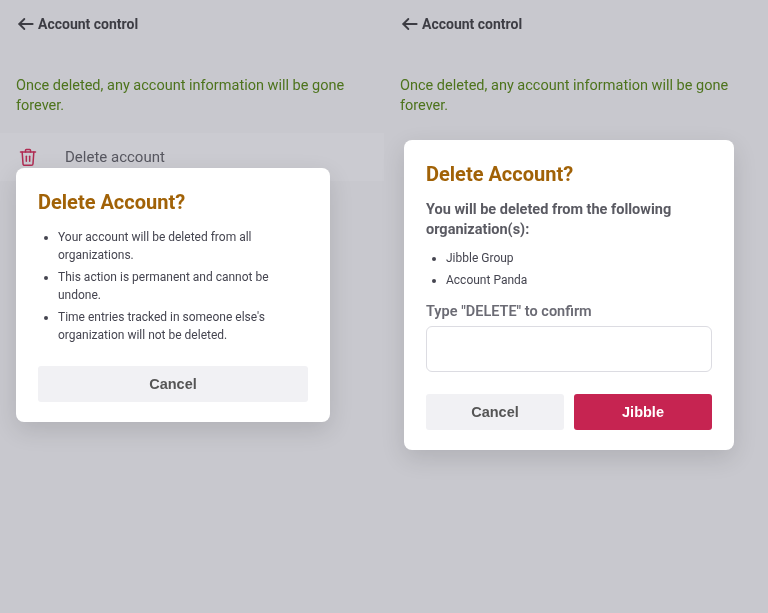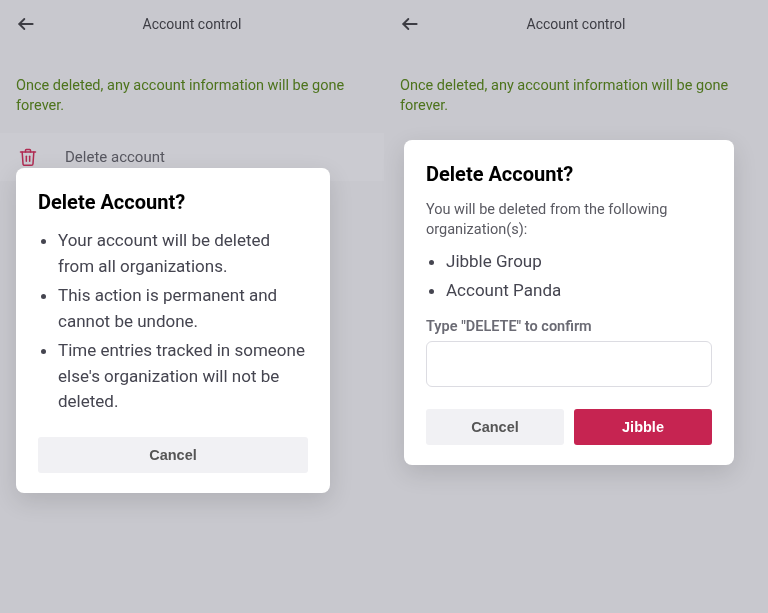--- a/index.html
+++ b/index.html
@@ -30,22 +30,21 @@
     display: flex;
     align-items: center;
     justify-content: center;
     width: 24px;
     height: 24px;
     cursor: pointer;
     color: #3a3a40;
   }
   .topbar-title {
     flex: 1;
-    text-align: center;
-    font-weight: 400;
+    font-weight: 700;
     font-size: 14px;
     color: #3a3a40;
     margin-right: 24px;
   }
   .info-text {
     padding: 28px 16px 18px 16px;
     color: #4d7c0f;
     font-size: 14.5px;
     line-height: 1.35;
   }
@@ -79,34 +78,35 @@
     border-radius: 8px;
     box-shadow: 0 8px 24px rgba(0,0,0,0.12);
     padding: 22px 22px 20px 22px;
   }
   .d1 { left: 16px; top: 168px; width: 314px; }
   .d2 { left: 20px; top: 140px; width: 330px; }
 
   .dialog-title {
     font-size: 20px;
     font-weight: 700;
-    color: #000000;
+    color: #a16207;
     margin-bottom: 14px;
   }
   .dialog-lead {
     color: #5a5a62;
     font-size: 14.5px;
     line-height: 1.4;
     margin-bottom: 8px;
+    font-weight: bold;
   }
   .dialog-list {
     list-style: disc;
     padding-left: 20px;
     color: #454550;
-    font-size: 17px;
+    font-size: 12px;
     line-height: 1.5;
   }
   .dialog-list li { margin-bottom: 4px; }
 
   .confirm-label {
     margin-top: 14px;
     font-size: 14.5px;
     font-weight: 600;
     color: #6b6b74;
     margin-bottom: 6px;

